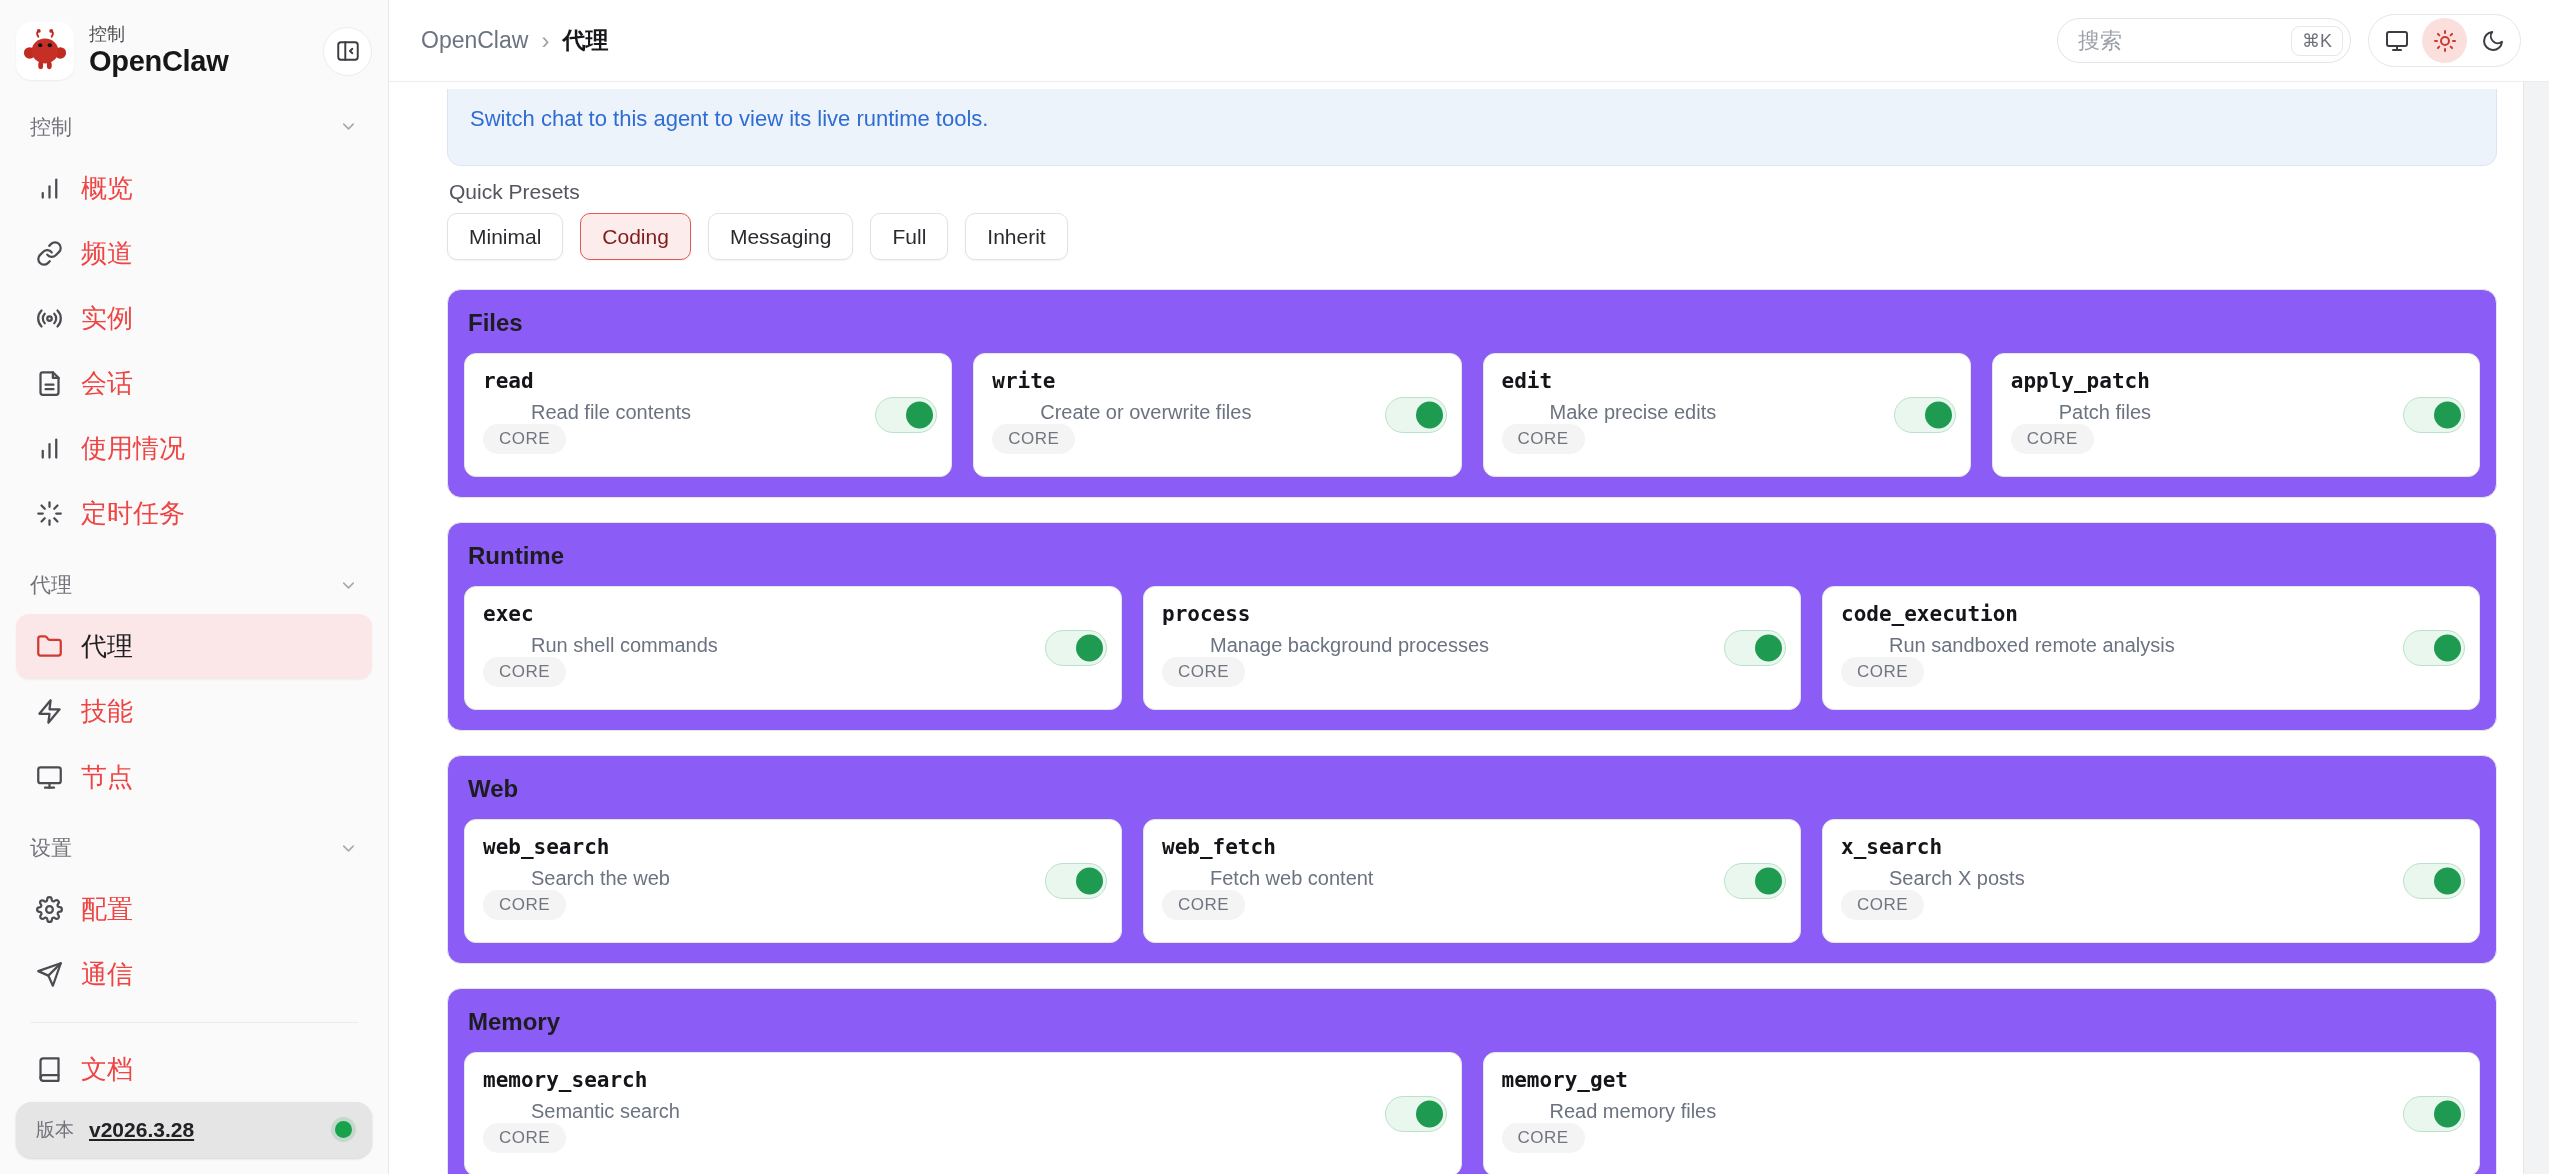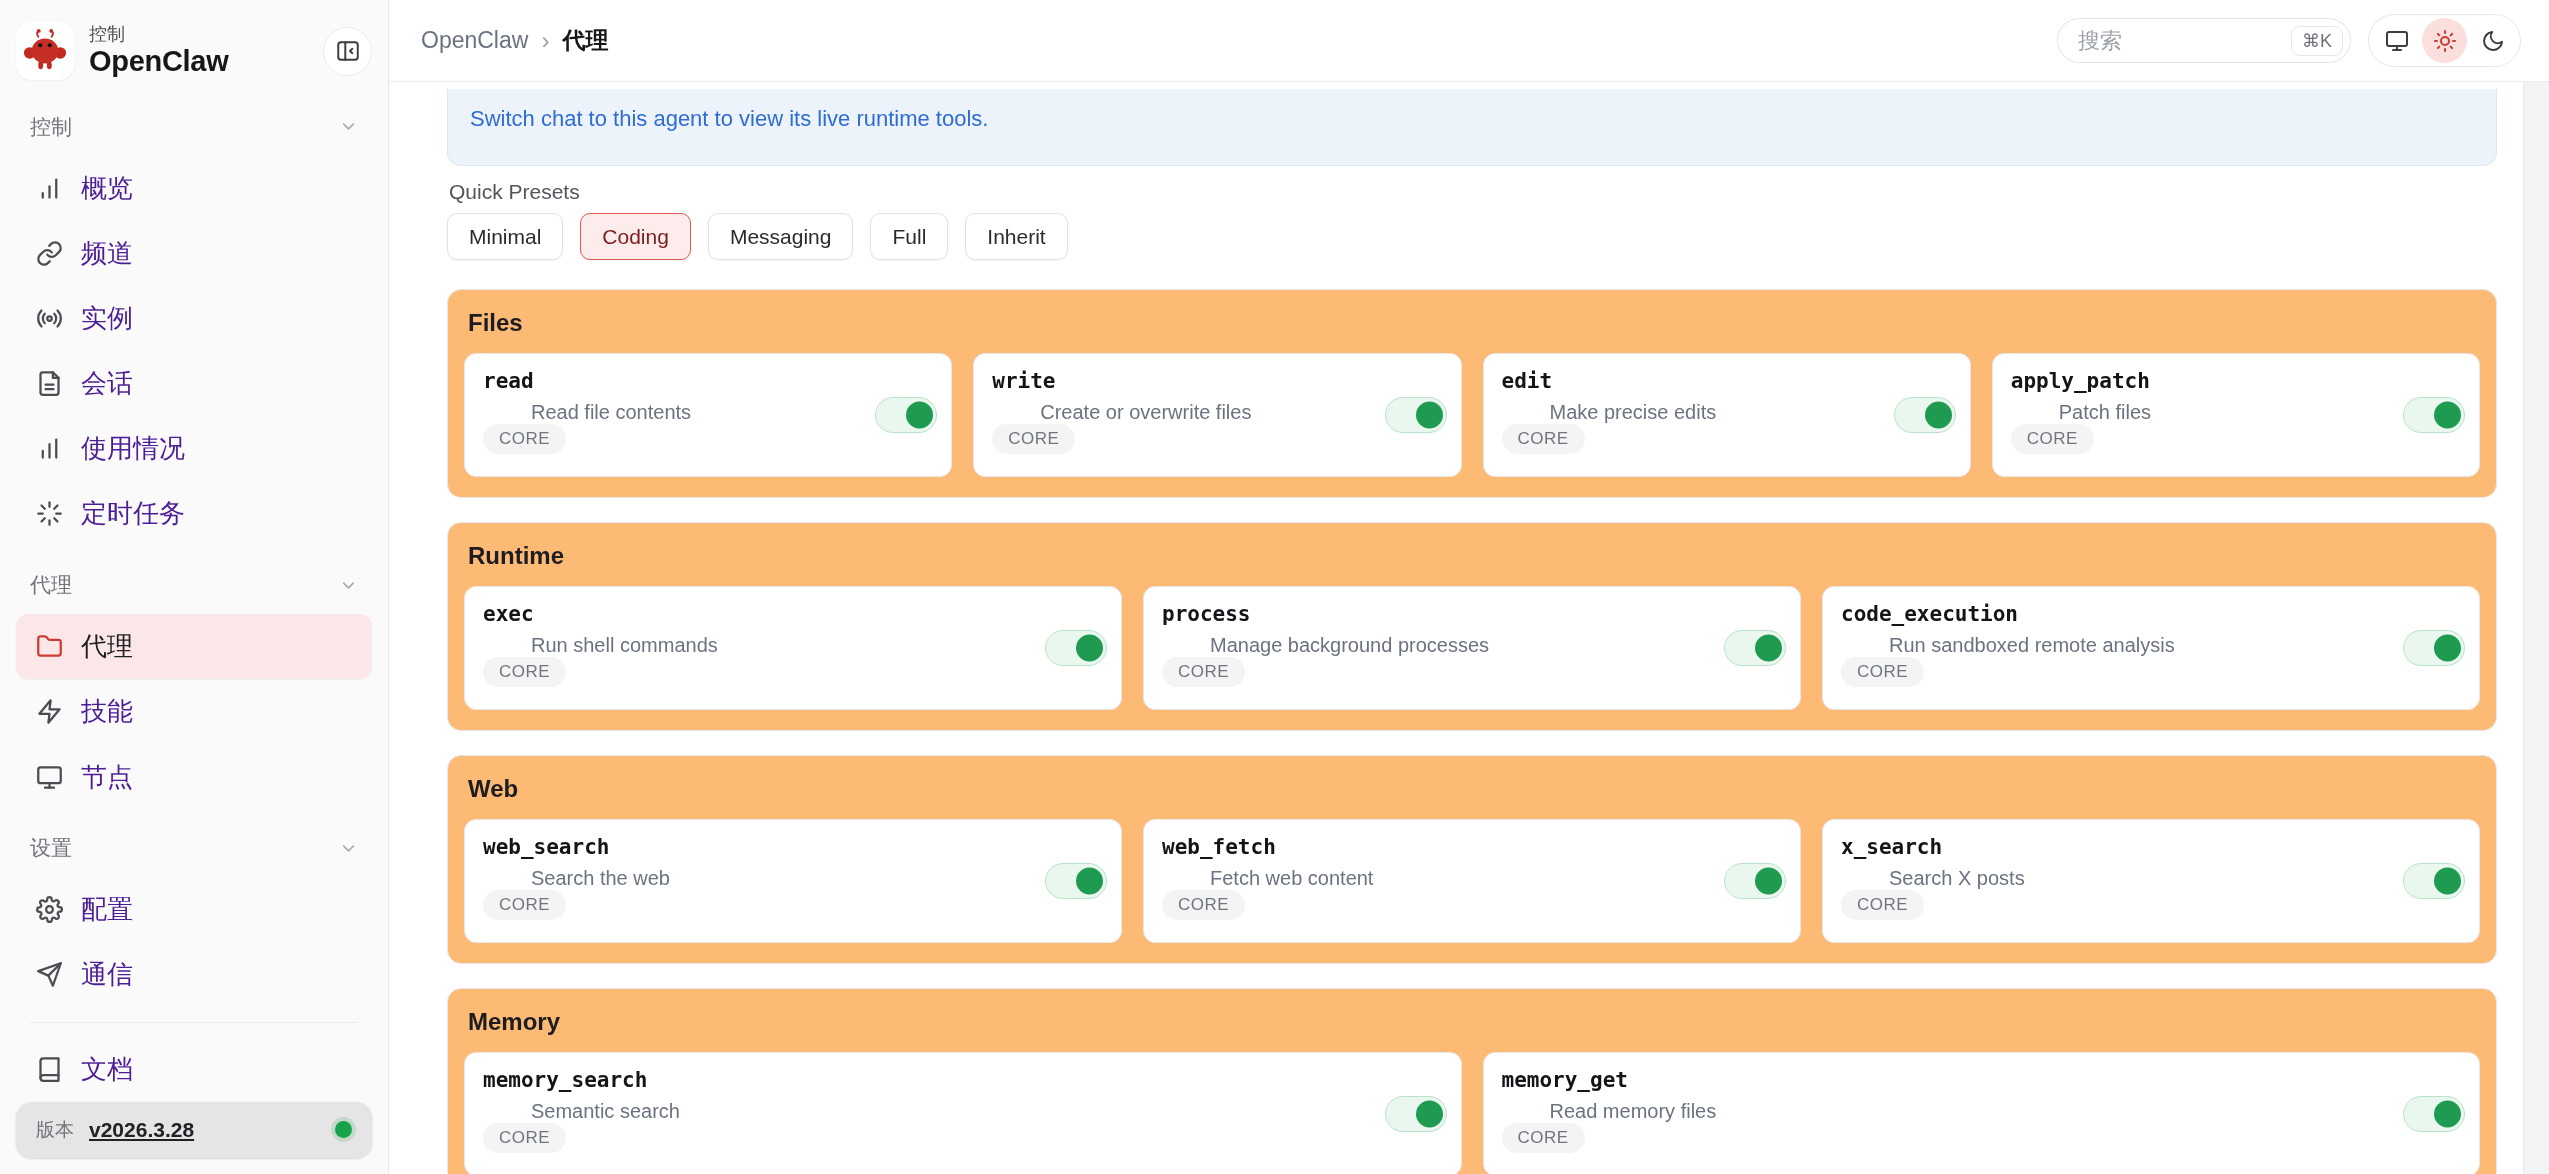--- a/index.html
+++ b/index.html
@@ -17,21 +17,21 @@
   .brand-eyebrow { font-size:18px; color:#4c4c52; }
   .brand-name { font-size:29px; font-weight:700; color:#17171a; letter-spacing:-.3px; }
   .collapse-btn { margin-left:auto; width:49px; height:49px; border-radius:50%;
     border:1px solid #ececee; background:#fff; color:#3c3c43;
     display:flex; align-items:center; justify-content:center; }
   .side-label { display:flex; align-items:center; justify-content:space-between;
     height:30px; margin:24px 14px 14px; color:#73737b; font-size:21px; }
   .side-label:first-of-type { margin-top:0; }
   .side-label .chev { color:#a8a8b0; display:flex; }
   .nav-item { height:66px; border-radius:13px; display:flex; align-items:center; gap:18px;
-    padding:0 20px; color:#4c1d95; font-size:26px; cursor:default; }
+    padding:0 20px; color:#ef4444; font-size:26px; cursor:default; }
   .nav-item .nicon { display:flex; color:#4b4b52; }
   .nav-item.active { background:#fbe7e7; box-shadow:0 1px 2px rgba(0,0,0,.05); color:#202024; }
   .nav-item.active .nicon { color:#cf3b33; }
   .side-divider { height:1px; background:#ebebed; margin:14px 14px; }
   .version-card { margin-top:auto; height:57px; background:#e5e5e5; border-radius:16px;
     display:flex; align-items:center; gap:15px; padding:0 20px;
     box-shadow:0 1px 2px rgba(16,24,40,.06), 0 1px 3px rgba(16,24,40,.10); }
   .version-label { font-size:19px; color:#73737b; }
   .version-value { font-size:21px; font-weight:600; color:#222226;text-decoration:underline; }
   .status-dot { margin-left:auto; width:17px; height:17px; border-radius:50%;
@@ -69,21 +69,21 @@
     border-top:0; border-radius:0 0 14px 14px; color:#2f6cd4; font-size:22px;
     display:flex; align-items:flex-start; padding:17px 22px 0; }
   .presets-label { margin-top:14px; font-size:21px; color:#55555e; padding-left:2px; }
   .presets-row { margin-top:9px; display:flex; gap:17px; }
   .preset { height:47px; padding:0 21px; display:flex; align-items:center; border:1px solid #e2e2e6;
     border-radius:10px; background:#fff; font-size:21px; color:#2a2a30;
     box-shadow:0 1px 2px rgba(0,0,0,.05); }
   .preset.active { background:#fdecec; border-color:#e05a52; color:#7f1d1d; }
 
   .tool-section { margin-top:24px; border:1px solid #e5e6e8; border-radius:14px;
-    background:#fdba74; padding:18px 16px 20px; }
+    background:#8b5cf6; padding:18px 16px 20px; }
   .tool-section.first { margin-top:29px; }
   .section-title { font-size:24px; font-weight:700; color:#1c1c21; padding-left:4px; line-height:30px; }
   .card-grid { display:grid; gap:21px; margin-top:15px; }
   .cols-4 { grid-template-columns:repeat(4,1fr); }
   .cols-3 { grid-template-columns:repeat(3,1fr); }
   .cols-2 { grid-template-columns:repeat(2,1fr); }
   .tool-card { position:relative; border:1px solid #e5e6e8; border-radius:12px; background:#fff;
     height:124px; padding:15px 18px; }
   .tool-name { font-family:"DejaVu Sans Mono","Liberation Mono",monospace; font-size:21px;
     font-weight:700; color:#141419; }

